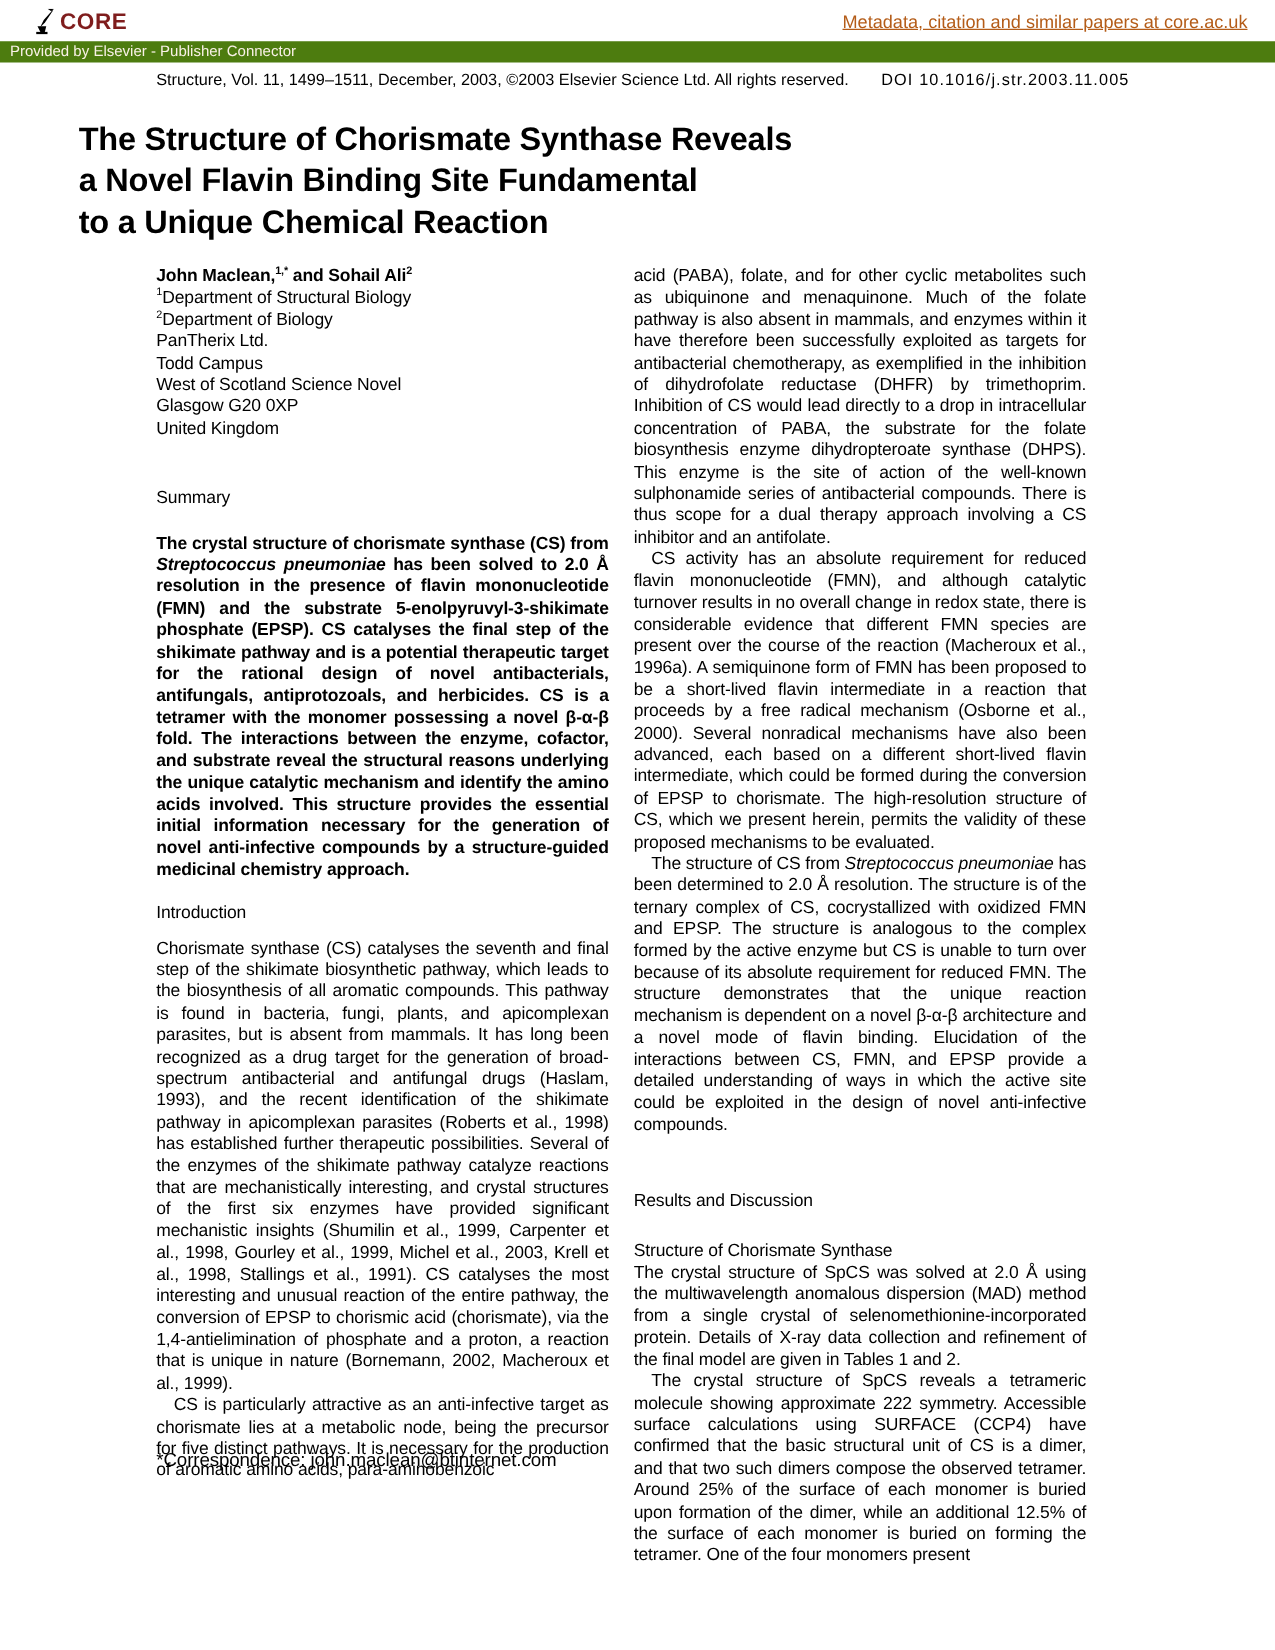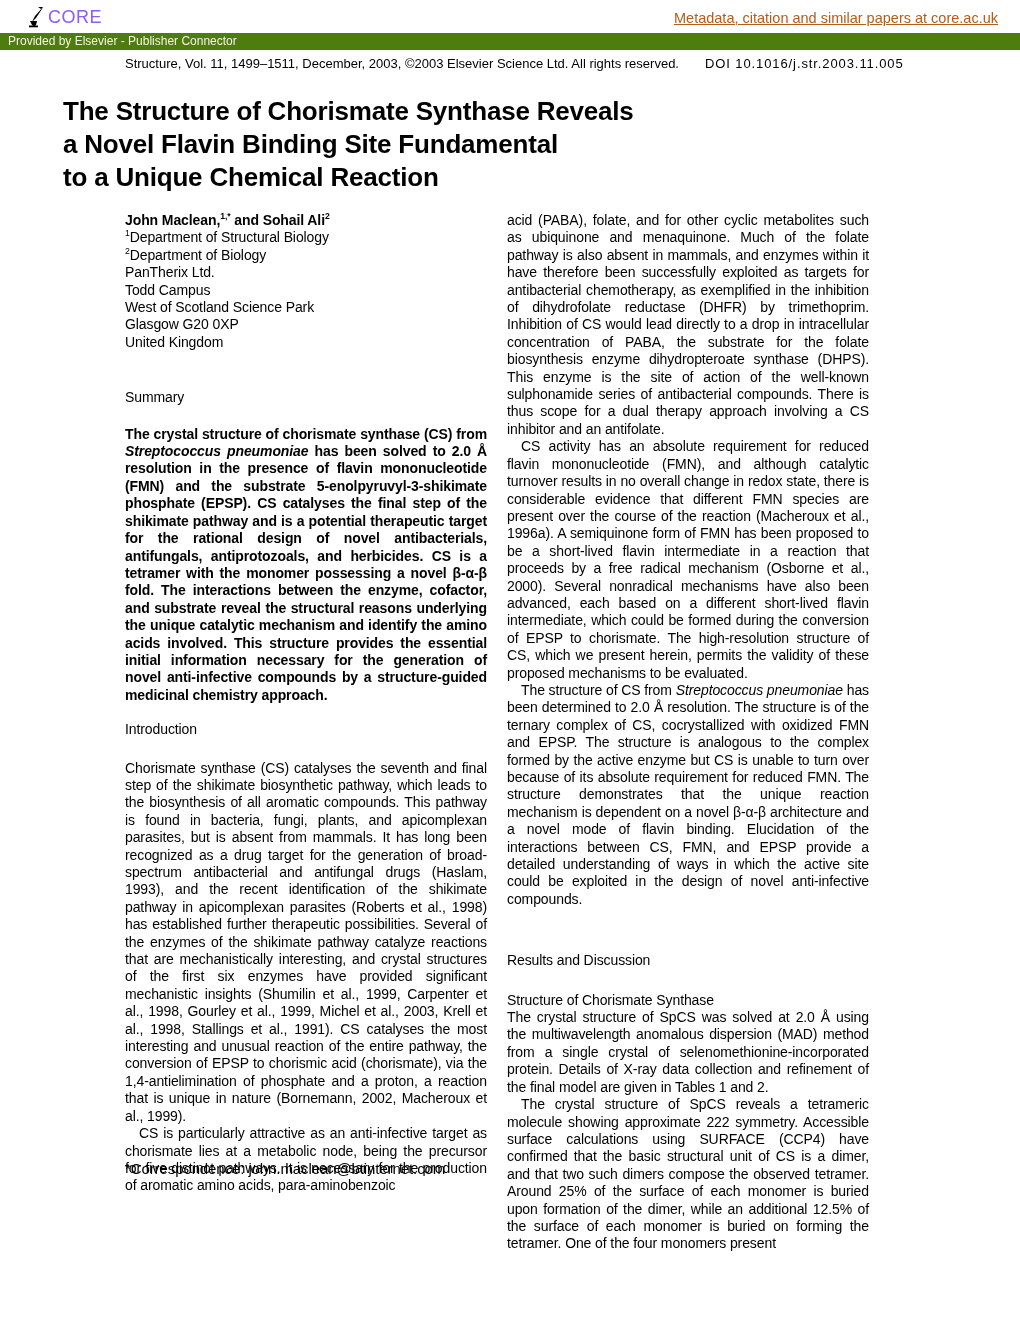--- a/index.html
+++ b/index.html
@@ -15,24 +15,24 @@
   
   .core-row {
     display: flex;
     justify-content: space-between;
     align-items: center;
     padding: 7px 22px 5px 28px;
   }
   .logo { display: flex; align-items: center; gap: 4px; cursor: pointer; }
   .logo-icon { display: inline-block; line-height: 0; }
   .logo-text {
-    font-weight: normal;
+    font-weight: bold;
     font-size: 18px;
     letter-spacing: 0.5px;
-    color: #8b5cf6;
+    color: #7f1d1d;
   }
   .core-link {
     font-size: 14.5px;
     color: #b45c18;
     text-decoration: underline;
     cursor: pointer;
   }
   .orange-bar {
     height: 17px;
     background: #4d7c0f;
@@ -69,21 +69,21 @@
   .indent { text-indent: 14px; }
   .authors { font-weight: bold; }
   .addr-line { text-align: left; }
   h2, h3 {
     font-size: 14px;
     line-height: 17.4px;
     font-weight: normal;
     margin: 0;
   }
   .h-summary { margin: 38px 0 19px; }
-  .h-intro   { margin: 17px 0 21px; }
+  .h-intro   { margin: 17px 0 11px; }
   .h-results { margin: 44px 0 0; }
   .h-structure { margin: 22px 0 0; }
   .bold-par { font-weight: bold; }
   .footnote {
     position: absolute;
     left: 125px;
     top: 1160px;
     font-size: 15px;
     letter-spacing: -0.1px;
   }
@@ -126,21 +126,21 @@
   </h1>
 
   <div class="columns">
 
     <div class="col">
       <div class="authors"><span>John Maclean,</span><span class="seg-sup">1,*</span><span> and Sohail Ali</span><span class="seg-sup">2</span></div>
       <div class="addr-line"><span class="seg-sup">1</span><span>Department of Structural Biology</span></div>
       <div class="addr-line"><span class="seg-sup">2</span><span>Department of Biology</span></div>
       <div class="addr-line">PanTherix Ltd.</div>
       <div class="addr-line">Todd Campus</div>
-      <div class="addr-line">West of Scotland Science Park</div>
+      <div class="addr-line">West of Scotland Science Novel</div>
       <div class="addr-line">Glasgow G20 0XP</div>
       <div class="addr-line">United Kingdom</div>
 
       <h2 class="h-summary">Summary</h2>
       <p class="bold-par"><span>The crystal structure of chorismate synthase (CS) from </span><span class="seg-i">Streptococcus pneumoniae</span><span> has been solved to 2.0 Å resolution in the presence of flavin mononucleotide (FMN) and the substrate 5-enolpyruvyl-3-shikimate phosphate (EPSP). CS catalyses the final step of the shikimate pathway and is a potential therapeutic target for the rational design of novel antibacterials, antifungals, antiprotozoals, and herbicides. CS is a tetramer with the monomer possessing a novel β-α-β fold. The interactions between the enzyme, cofactor, and substrate reveal the structural reasons underlying the unique catalytic mechanism and identify the amino acids involved. This structure provides the essential initial information necessary for the generation of novel anti-infective compounds by a structure-guided medicinal chemistry approach.</span></p>
 
       <h2 class="h-intro">Introduction</h2>
       <p>Chorismate synthase (CS) catalyses the seventh and final step of the shikimate biosynthetic pathway, which leads to the biosynthesis of all aromatic compounds. This pathway is found in bacteria, fungi, plants, and apicomplexan parasites, but is absent from mammals. It has long been recognized as a drug target for the generation of broad-spectrum antibacterial and antifungal drugs (Haslam, 1993), and the recent identification of the shikimate pathway in apicomplexan parasites (Roberts et al., 1998) has established further therapeutic possibilities. Several of the enzymes of the shikimate pathway catalyze reactions that are mechanistically interesting, and crystal structures of the first six enzymes have provided significant mechanistic insights (Shumilin et al., 1999, Carpenter et al., 1998, Gourley et al., 1999, Michel et al., 2003, Krell et al., 1998, Stallings et al., 1991). CS catalyses the most interesting and unusual reaction of the entire pathway, the conversion of EPSP to chorismic acid (chorismate), via the 1,4-antielimination of phosphate and a proton, a reaction that is unique in nature (Bornemann, 2002, Macheroux et al., 1999).</p>
       <p class="indent">CS is particularly attractive as an anti-infective target as chorismate lies at a metabolic node, being the precursor for five distinct pathways. It is necessary for the production of aromatic amino acids, para-aminobenzoic</p>
     </div>

